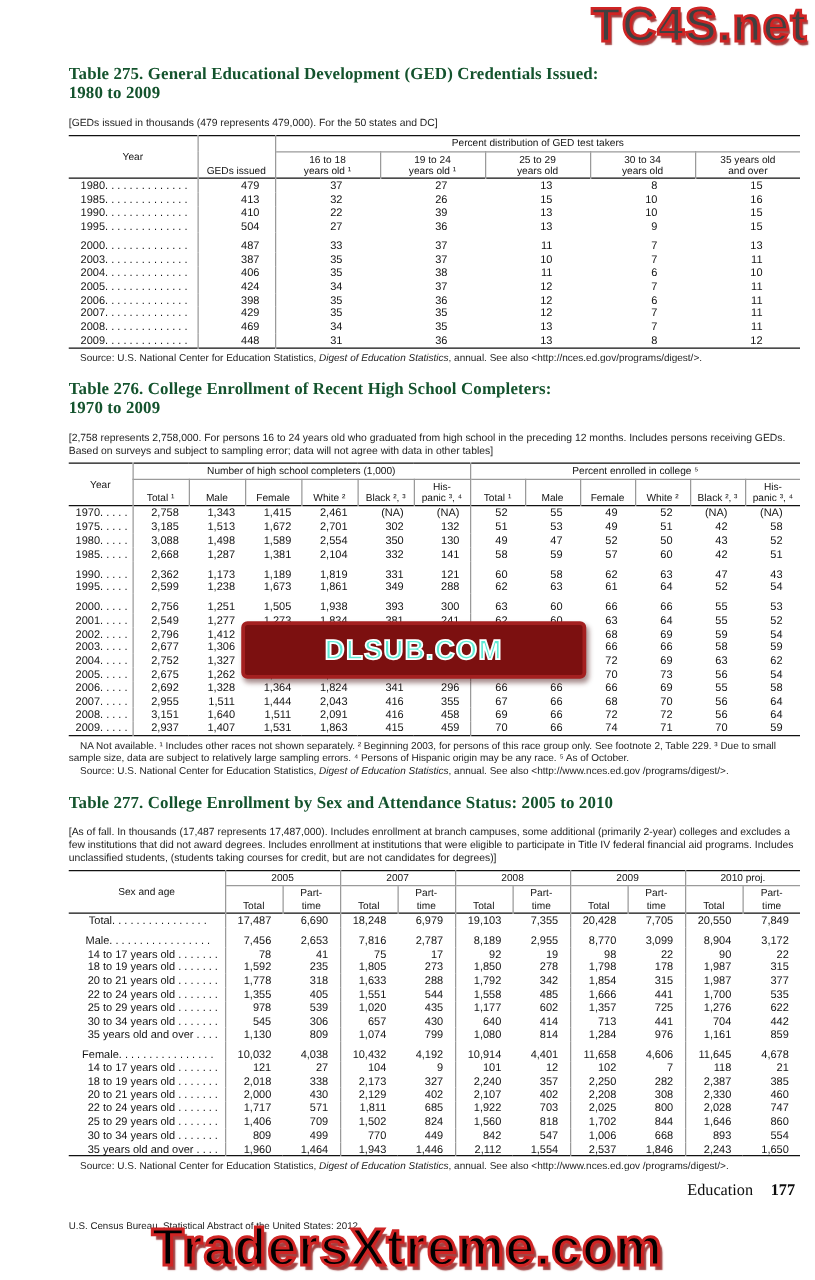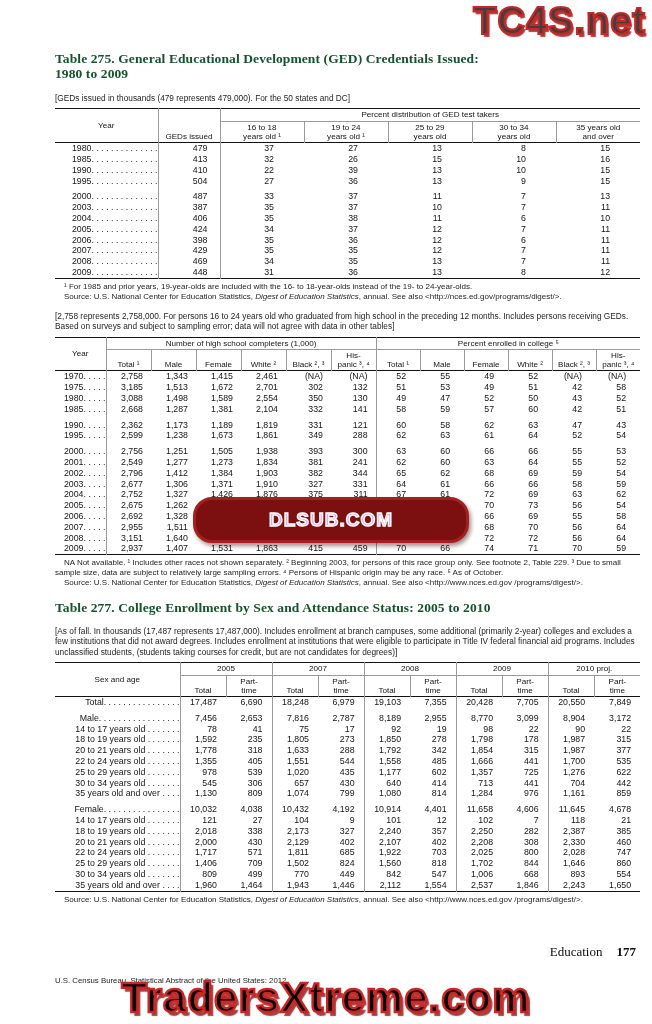--- a/index.html
+++ b/index.html
@@ -16,21 +16,21 @@
   thead{border-bottom:1px solid #111}
   thead th{font-weight:400;font-size:8.1px;line-height:1.15;padding:1px 2px;
            vertical-align:bottom;text-align:center;white-space:pre-line;
            border-right:1px solid #9a9a9a}
   thead th:last-child{border-right:none}
   thead th.grp{border-bottom:1px solid #9a9a9a;vertical-align:middle;padding:1px 0}
   thead th.stub-h{vertical-align:middle}
 
   tbody td{font-size:8.8px;line-height:10.8px;padding:0 6px 0 0;text-align:right;
            white-space:nowrap;overflow:hidden}
-  tbody td.stub{text-align:right;padding:0 0 0 2px}
+  tbody td.stub{text-align:center;padding:0 0 0 2px}
   tr.gap td{padding-top:5px}
   tr.bold td{font-weight:400}
   tr.ind td.stub{padding-left:10px}
 
   
   .t275 tbody td:nth-child(1),.t275 tbody td:nth-child(2){border-right:1px solid #9a9a9a}
   .t276 tbody td:nth-child(1),.t276 tbody td:nth-child(7){border-right:1px solid #9a9a9a}
   .t277 tbody td:nth-child(2n+1):not(:last-child){border-right:1px solid #9a9a9a}
 
   
@@ -48,22 +48,22 @@
   .fn i{font-style:italic}
 
   
   .wm{position:absolute;z-index:20;font-family:"Liberation Sans",sans-serif;font-weight:700;pointer-events:none}
   .wm-top{top:0px;right:6px;font-size:38px;letter-spacing:1px;color:#404040;
           -webkit-text-stroke:2.2px #cf2424;text-shadow:2px 3px 1px rgba(140,18,18,.8)}
   .wm-bottom{bottom:2px;left:50%;transform:translateX(-50%);font-size:42px;letter-spacing:1px;
              white-space:nowrap;color:#000000;-webkit-text-stroke:2.4px #cf2424;
              text-shadow:3px 4px 1px rgba(140,18,18,.8)}
   .wm-mid{top:497px;left:193px;width:270px;height:40px;background:#7c1010;
-          border:3px solid #a42020;border-radius:19px;display:flex;align-items:center;justify-content:center;
-          font-size:19px;letter-spacing:1px;color:#f9a8d4;-webkit-text-stroke:1.4px #ffffff;
+          border:3px solid #a42020;border-radius:5px;display:flex;align-items:center;justify-content:center;
+          font-size:22px;letter-spacing:1px;color:#5eead4;-webkit-text-stroke:1.4px #ffffff;
           box-shadow:2px 3px 4px rgba(60,0,0,.45)}
 
   .edu-line{position:absolute;right:16px;top:944px;font-family:"Liberation Serif",serif;font-size:13px;color:#0c0c0c}
   .edu-line b{font-weight:700;margin-left:14px}
   .footer-line{position:absolute;left:55px;top:976px;font-size:7.8px;color:#1d1d1d}
 </style>
 </head>
 <body>
 
 <div class="content">
@@ -210,26 +210,29 @@
             <td class="num">31</td>
             <td class="num">36</td>
             <td class="num">13</td>
             <td class="num">8</td>
             <td class="num">12</td>
           </tr>
         </tbody>
     </table>
 
     <div class="fn">
-      <p>¹ For 1985 and prior years, 19-year-olds are included with the 16- to 18-year-olds instead of the 19- to 24-year-olds.</p>
       <p><span>Source: U.S. National Center for Education Statistics, </span><i>Digest of Education Statistics</i><span>, annual. See also &lt;http://nces.ed.gov/programs/digest/&gt;.</span></p>
     </div>
   </section>
 
   <section class="tbl-sec">
+    <h2 class="t-title">
+      <span>Table 276. College Enrollment of Recent High School Completers:</span><br>
+      <span>1970 to 2009</span>
+    </h2>
     <p class="t-note">[2,758 represents 2,758,000. For persons 16 to 24 years old who graduated from high school in the  preceding 12 months. Includes persons receiving GEDs. Based on surveys and subject to sampling error; data will not agree with data in other tables]</p>
 
     <table class="t276">
       <colgroup>
         <col style="width:51px">
         <col style="width:45px">
           <col style="width:45px">
           <col style="width:45px">
           <col style="width:45px">
           <col style="width:45px">

